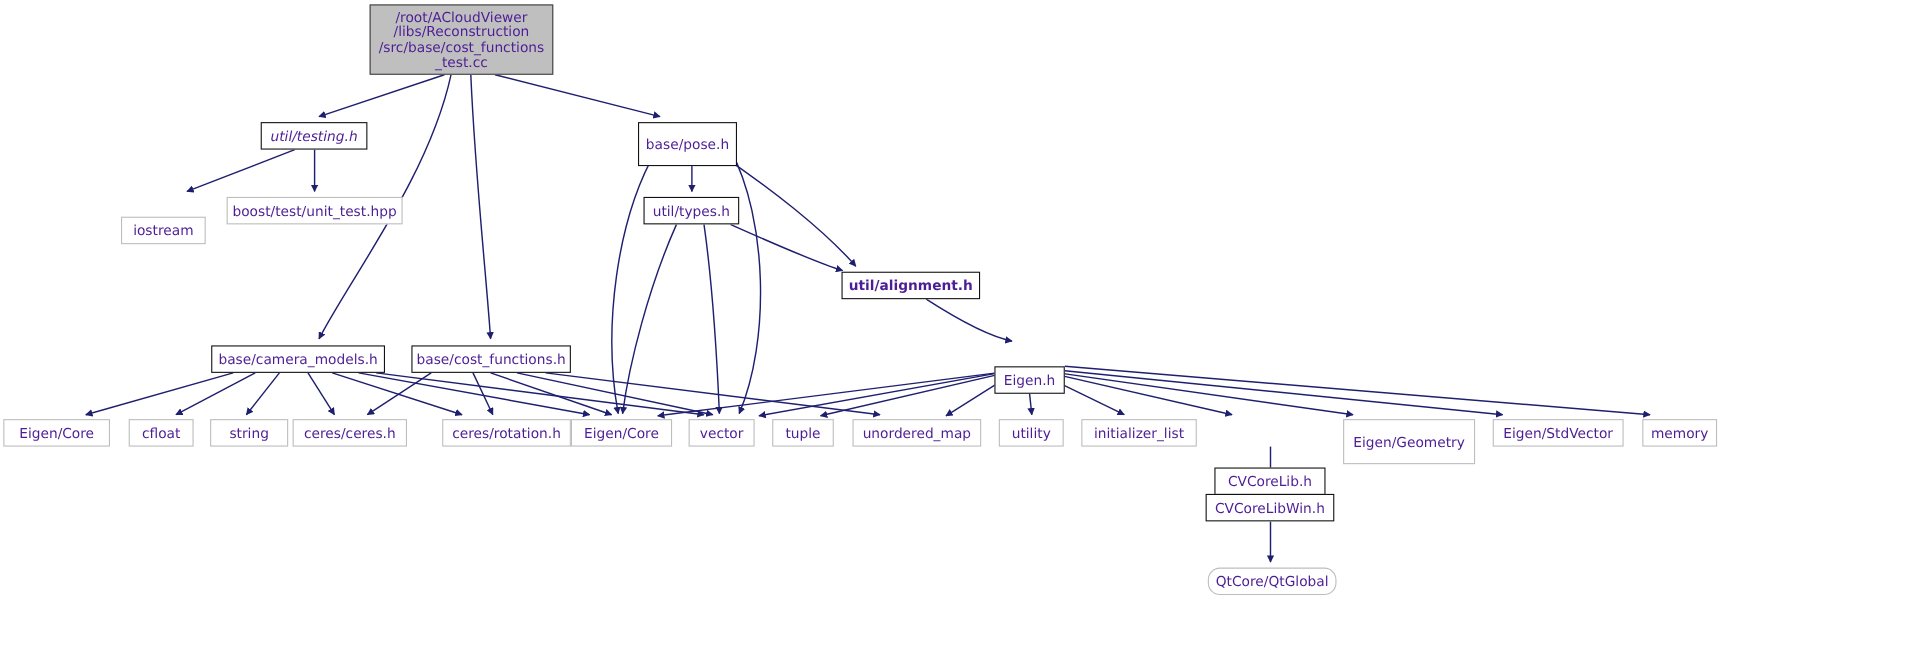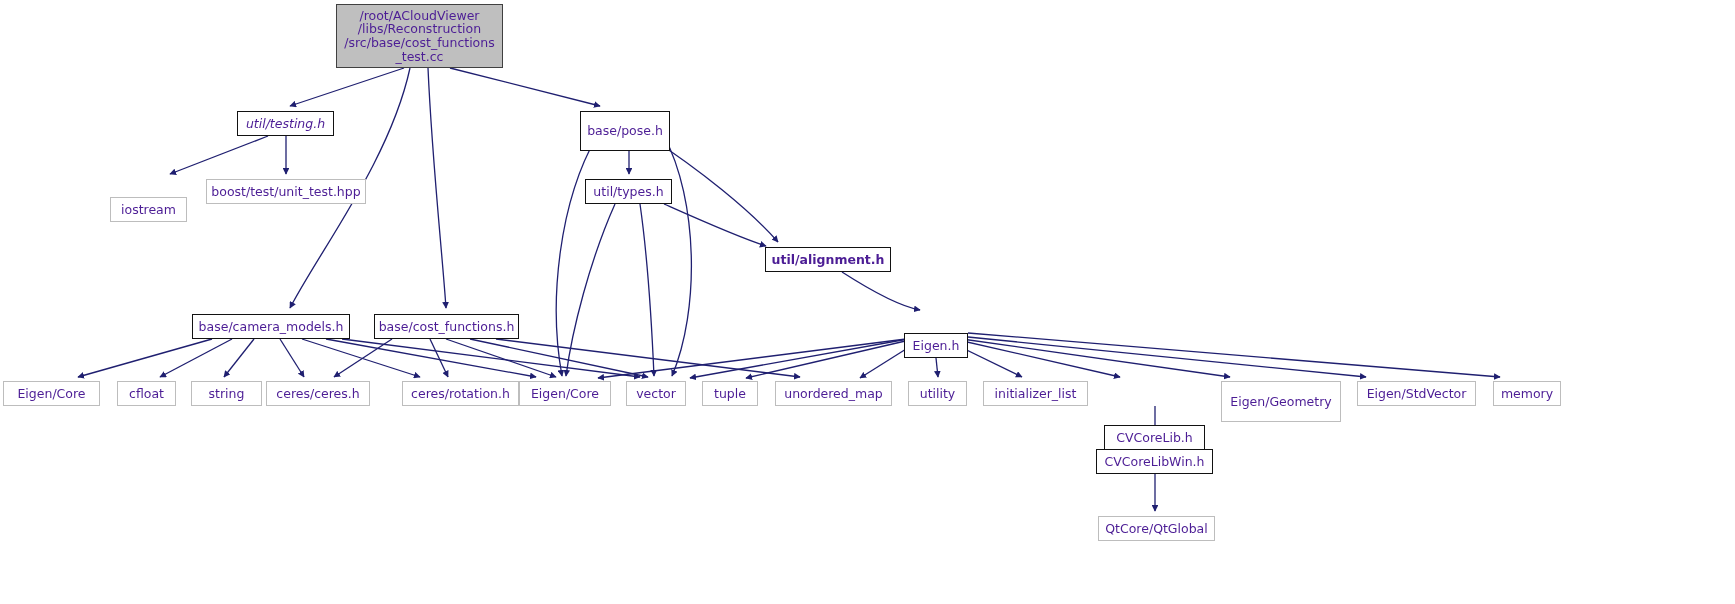--- a/index.html
+++ b/index.html
@@ -115,15 +115,15 @@
       <div class="node leaf" style="left: 626px; top: 381px; width: 60px; height: 25px;">vector</div>
       <div class="node leaf" style="left: 702px; top: 381px; width: 56px; height: 25px;">tuple</div>
       <div class="node leaf" style="left: 775px; top: 381px; width: 117px; height: 25px;">unordered_map</div>
       <div class="node leaf" style="left: 908px; top: 381px; width: 59px; height: 25px;">utility</div>
       <div class="node leaf" style="left: 983px; top: 381px; width: 105px; height: 25px;">initializer_list</div>
       <div class="node strong" style="left: 1104px; top: 381px; width: 101px; height: 25px; margin-top: 44px;">CVCoreLib.h</div>
       <div class="node leaf" style="left: 1221px; top: 381px; width: 120px; height: 41px;">Eigen/Geometry</div>
       <div class="node leaf" style="left: 1357px; top: 381px; width: 119px; height: 25px;">Eigen/StdVector</div>
       <div class="node leaf" style="left: 1493px; top: 381px; width: 68px; height: 25px;">memory</div>
       <div class="node strong" style="left: 1096px; top: 449px; width: 117px; height: 25px;">CVCoreLibWin.h</div>
-      <div class="node leaf" style="left: 1098px; top: 516px; width: 117px; height: 25px;">QtCore/QtGlobal</div>
+      <div class="node leaf" style="left: 1098px; top: 516px; width: 117px; height: 25px; border-radius: 11px;">QtCore/QtGlobal</div>
     </div>
 </div>
 
 </body></html>

